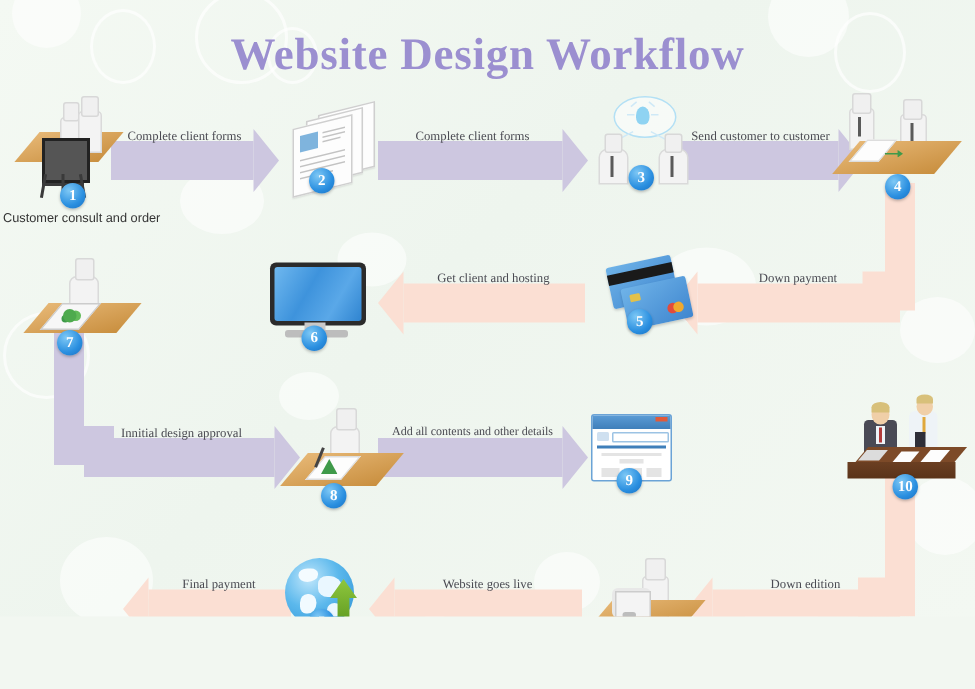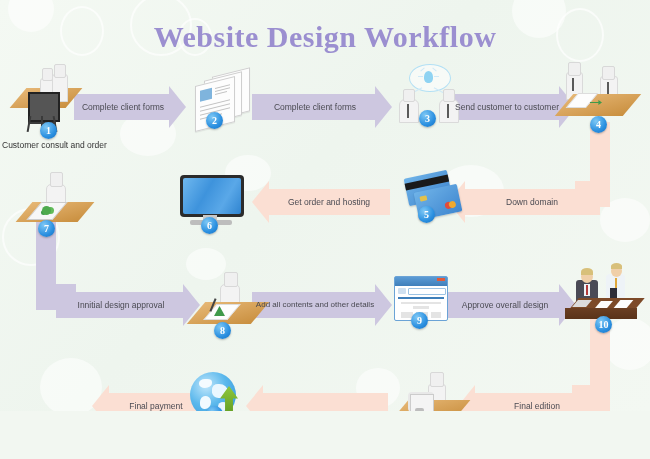--- a/index.html
+++ b/index.html
@@ -20,21 +20,21 @@
   #title{position:absolute;left:0;top:20px;width:650px;text-align:center;
     font-family:"Liberation Serif", serif;font-size:30px;font-weight:700;
     color:#9b8fd0;letter-spacing:.5px;}
 
   
   .conn{position:absolute;}
   .conn.p{background:#cdc7e0;}
   .conn.k{background:#fbdfd3;}
 
   
-  .arrow{position:absolute;display:flex;align-items:center;}
+  .arrow{position:absolute;display:flex;align-items:flex-start;font-family:Liberation Serif, serif;}
   .arrow .bar{position:absolute;top:50%;transform:translateY(-50%);height:26px;}
   .arrow .head{position:absolute;top:50%;transform:translateY(-50%);width:0;height:0;
     border-top:21px solid transparent;border-bottom:21px solid transparent;}
   .arrow .lbl{position:relative;width:100%;text-align:center;font-size:8.5px;
     color:#4a4a52;z-index:3;line-height:1;}
   .ar-p .bar{background:#cdc7e0;}
   .ar-p.right .head{border-left:17px solid #cdc7e0;}
   .ar-k .bar{background:#fbdfd3;}
   .ar-k.left  .head{border-right:17px solid #fbdfd3;}
 
@@ -155,60 +155,56 @@
 
   <div class="arrow ar-p right" style="left:452px;top:86px;width:124px;height:42px;">
     <div class="bar" style="left:0;width:107px;"></div>
     <div class="head" style="left:107px;"></div>
     <div class="lbl" style="padding-right:14px;">Send customer to customer</div>
   </div>
 
   <div class="arrow ar-k left" style="left:448px;top:181px;width:152px;height:42px;">
     <div class="head" style="left:0;"></div>
     <div class="bar" style="left:17px;width:135px;"></div>
-    <div class="lbl" style="padding-left:16px;">Down domain</div>
+    <div class="lbl" style="padding-left:16px;">Down payment</div>
   </div>
 
   <div class="arrow ar-k left" style="left:252px;top:181px;width:138px;height:42px;">
     <div class="head" style="left:0;"></div>
     <div class="bar" style="left:17px;width:121px;"></div>
-    <div class="lbl" style="padding-left:16px;">Get order and hosting</div>
+    <div class="lbl" style="padding-left:16px;">Get client and hosting</div>
   </div>
 
 
   <div class="arrow ar-p right" style="left:56px;top:284px;width:144px;height:42px;">
     <div class="bar" style="left:0;width:127px;"></div>
     <div class="head" style="left:127px;"></div>
     <div class="lbl" style="padding-right:14px;">Innitial design approval</div>
   </div>
 
   <div class="arrow ar-p right" style="left:252px;top:284px;width:140px;height:42px;">
     <div class="bar" style="left:0;width:123px;"></div>
     <div class="head" style="left:123px;"></div>
     <div class="lbl" style="padding-right:14px;font-size:8px;">Add all contents and other details</div>
   </div>
 
-  <div class="arrow ar-p right" style="left:448px;top:284px;width:128px;height:42px;">
-    <div class="bar" style="left:0;width:111px;"></div>
-    <div class="head" style="left:111px;"></div>
-    <div class="lbl" style="padding-right:14px;">Approve overall design</div>
-  </div>
 
   <div class="arrow ar-k left" style="left:458px;top:385px;width:142px;height:42px;">
     <div class="head" style="left:0;"></div>
     <div class="bar" style="left:17px;width:125px;"></div>
-    <div class="lbl" style="padding-left:16px;">Final edition</div>
+    <div class="lbl" style="padding-left:16px;">Down edition</div>
   </div>
 
   <div class="arrow ar-k left" style="left:246px;top:385px;width:142px;height:42px;">
     <div class="head" style="left:0;"></div>
     <div class="bar" style="left:17px;width:125px;"></div>
-  </div>
-
-  <div class="arrow ar-k left" style="left:92px;top:385px;width:112px;height:42px;">
+    <div class="lbl" style="padding-left:16px;">Website goes live</div>
+  </div>
+
+  <div class="arrow ar-k left" style="left:82px;top:385px;width:112px;height:42px;">
     <div class="head" style="left:0;"></div>
     <div class="bar" style="left:17px;width:95px;"></div>
     <div class="lbl" style="padding-left:16px;">Final payment</div>
   </div>
 
   <div class="node" style="left:10px;top:66px;width:72px;height:68px;">
     <div class="desk" style="left:8px;top:22px;width:56px;height:20px;"></div>
     <div class="pbody" style="left:30px;top:12px;width:13px;height:22px;"></div>
     <div class="phead" style="left:32px;top:2px;width:9px;height:11px;"></div>
     <div class="pbody" style="left:42px;top:8px;width:14px;height:26px;"></div>

